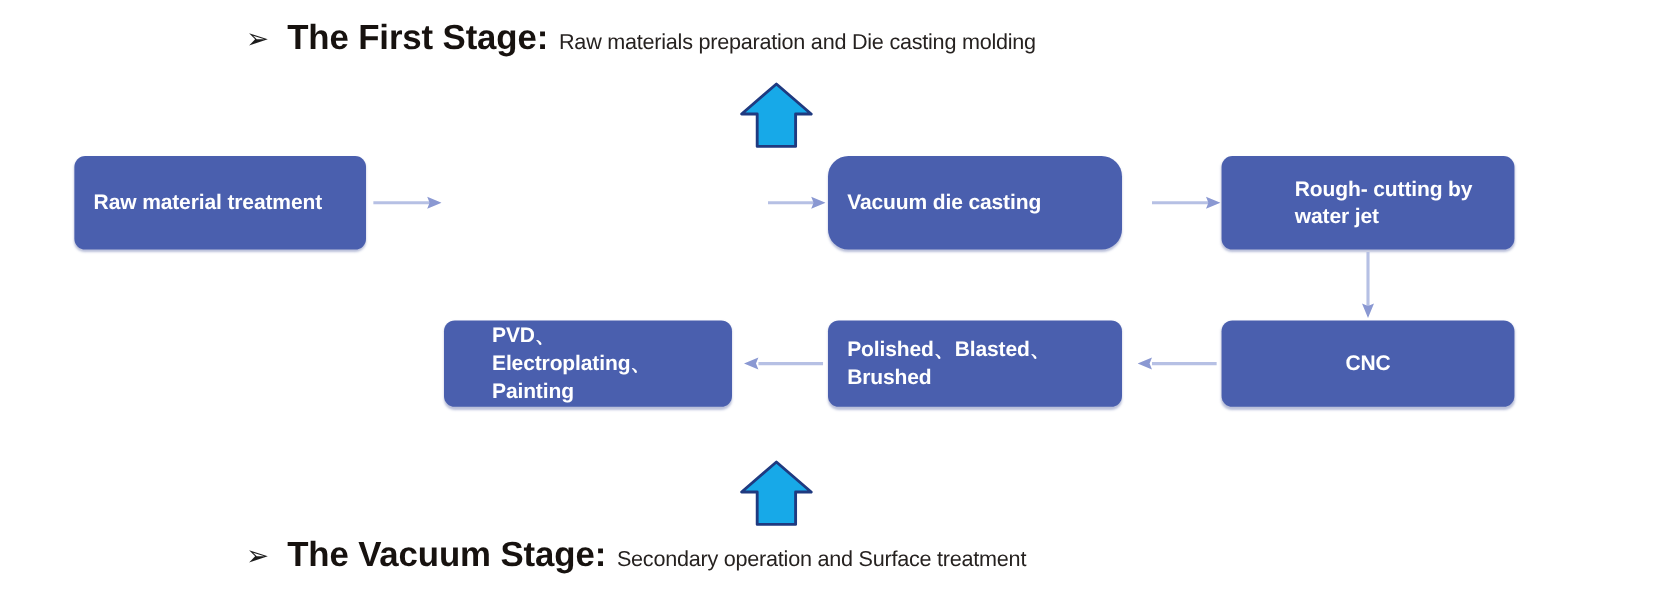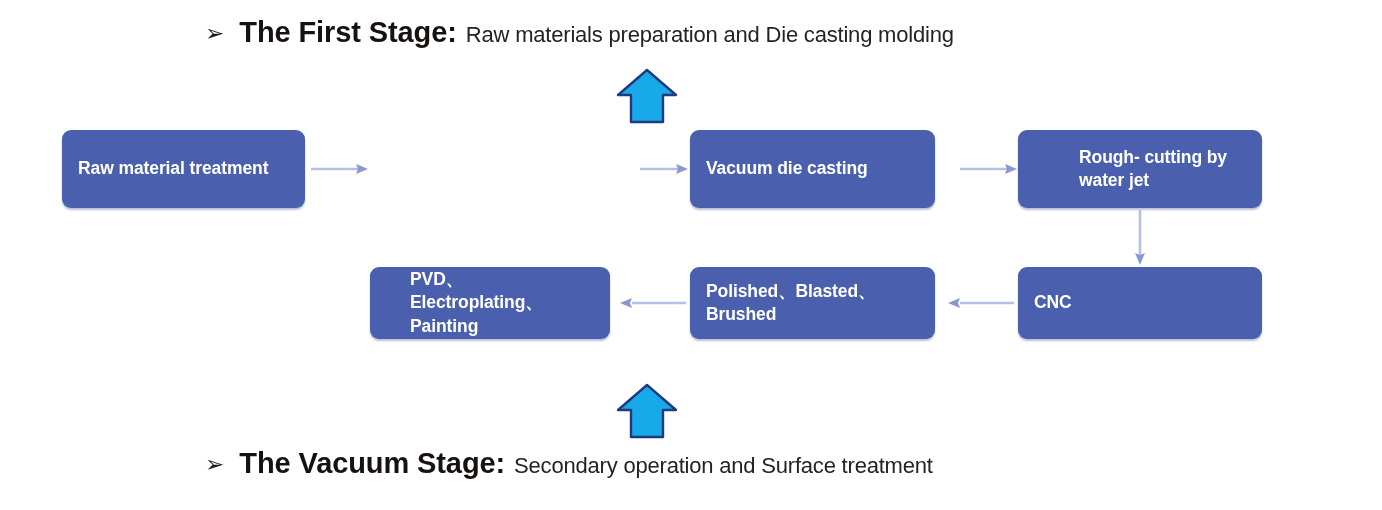--- a/index.html
+++ b/index.html
@@ -30,21 +30,21 @@
     line-height: 1;
     transform: translateY(-1px);
   }
   .stage-label {
     font-size: 29px;
     font-weight: bold;
     color: #17120f;
     letter-spacing: -0.1px;
   }
   .stage-desc {
-    font-size: 22px;
+    font-size: 18px;
     font-weight: normal;
     color: #262220;
     margin-left: 9px;
     letter-spacing: -0.2px;
   }
 
   #stage-top    { left: 205px; top: 16px; }
   #stage-bottom { left: 205px; top: 447px; }
 
   
@@ -60,26 +60,26 @@
     line-height: 1.33;
     box-shadow: 0 2px 2px rgba(80,95,160,0.40);
     display: flex;
     align-items: center;
   }
   .pbox .ptext {
     padding: 0 16px;
     width: 100%;
     box-sizing: border-box;
   }
-  .pbox.center .ptext { text-align: left; }
+  .pbox.center .ptext { text-align: center; }
 
   
   #box-raw     { left: 62px;   top: 130px; width: 243px; height: 78px; }
   #box-master  { left: 370px;  top: 130px; width: 245px; height: 78px; }
-  #box-vacuum  { left: 690px;  top: 130px; width: 245px; height: 78px; }
+  #box-vacuum  { left: 690px;  top: 130px; width: 245px; height: 78px; border-radius: 17px; }
   #box-rough   { left: 1018px; top: 130px; width: 244px; height: 78px; padding-left: 45px; }
   
   #box-pvd     { left: 370px;  top: 267px; width: 240px; height: 72px; padding-left: 24px; }
   #box-polish  { left: 690px;  top: 267px; width: 245px; height: 72px; }
   #box-cnc     { left: 1018px; top: 267px; width: 244px; height: 72px; }
 
   
   .harrow {
     position: absolute;
     height: 20px;

